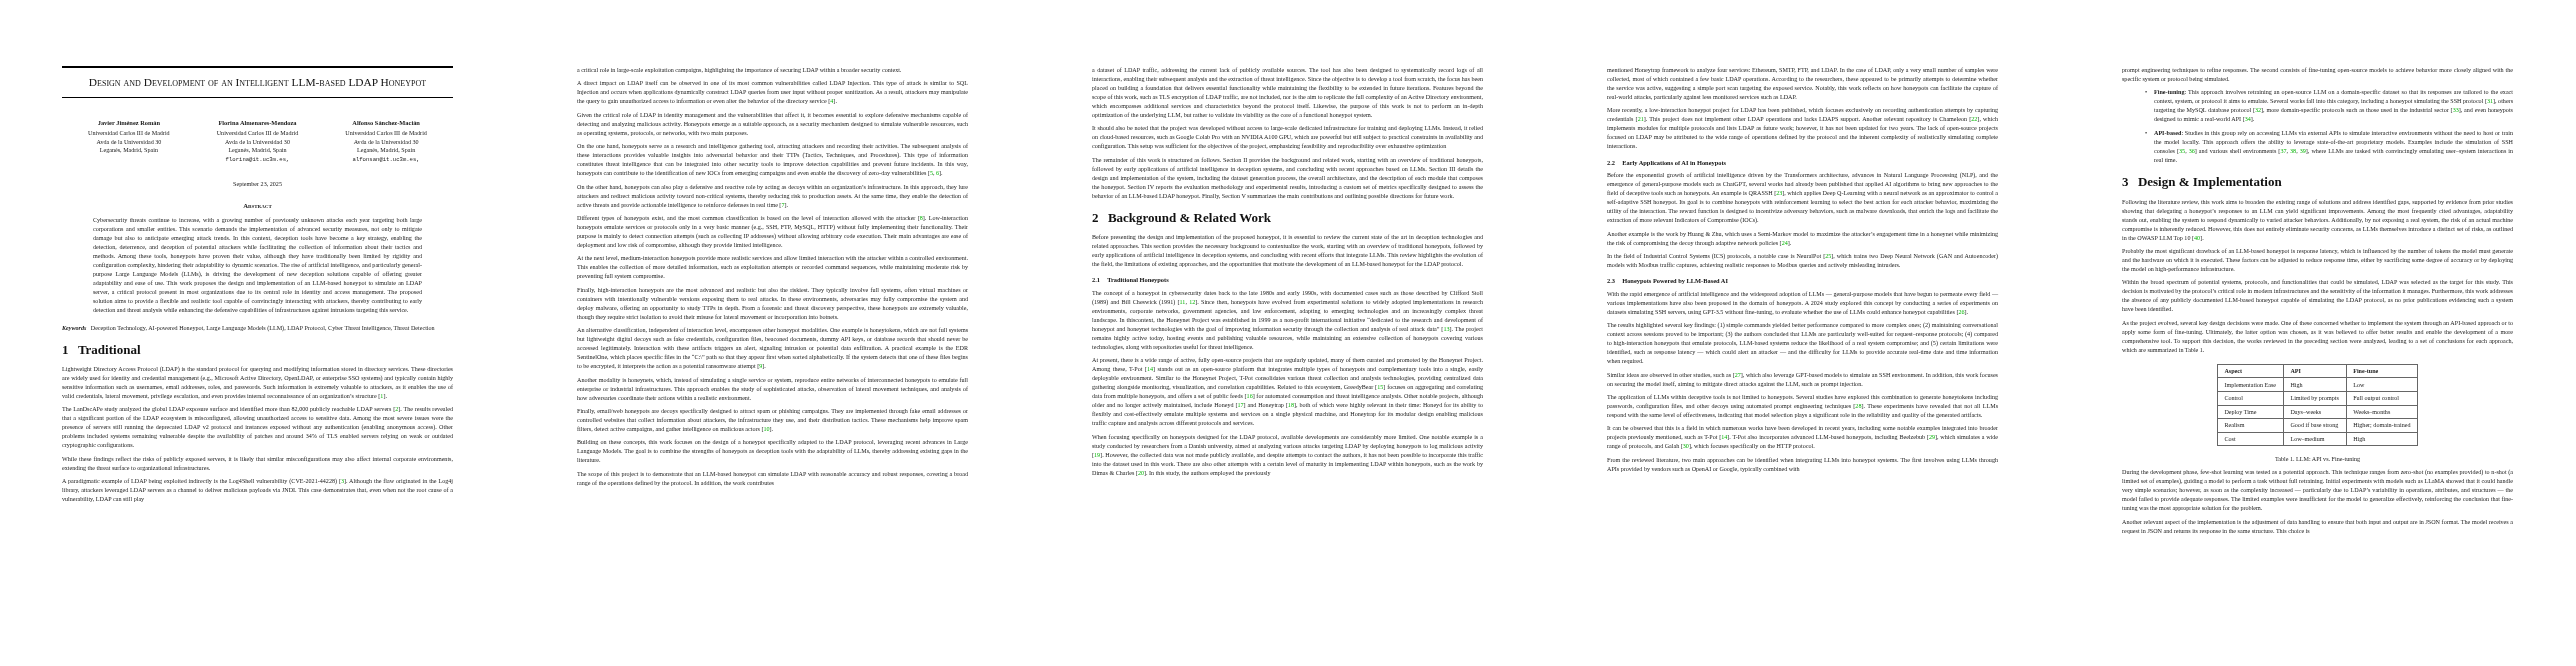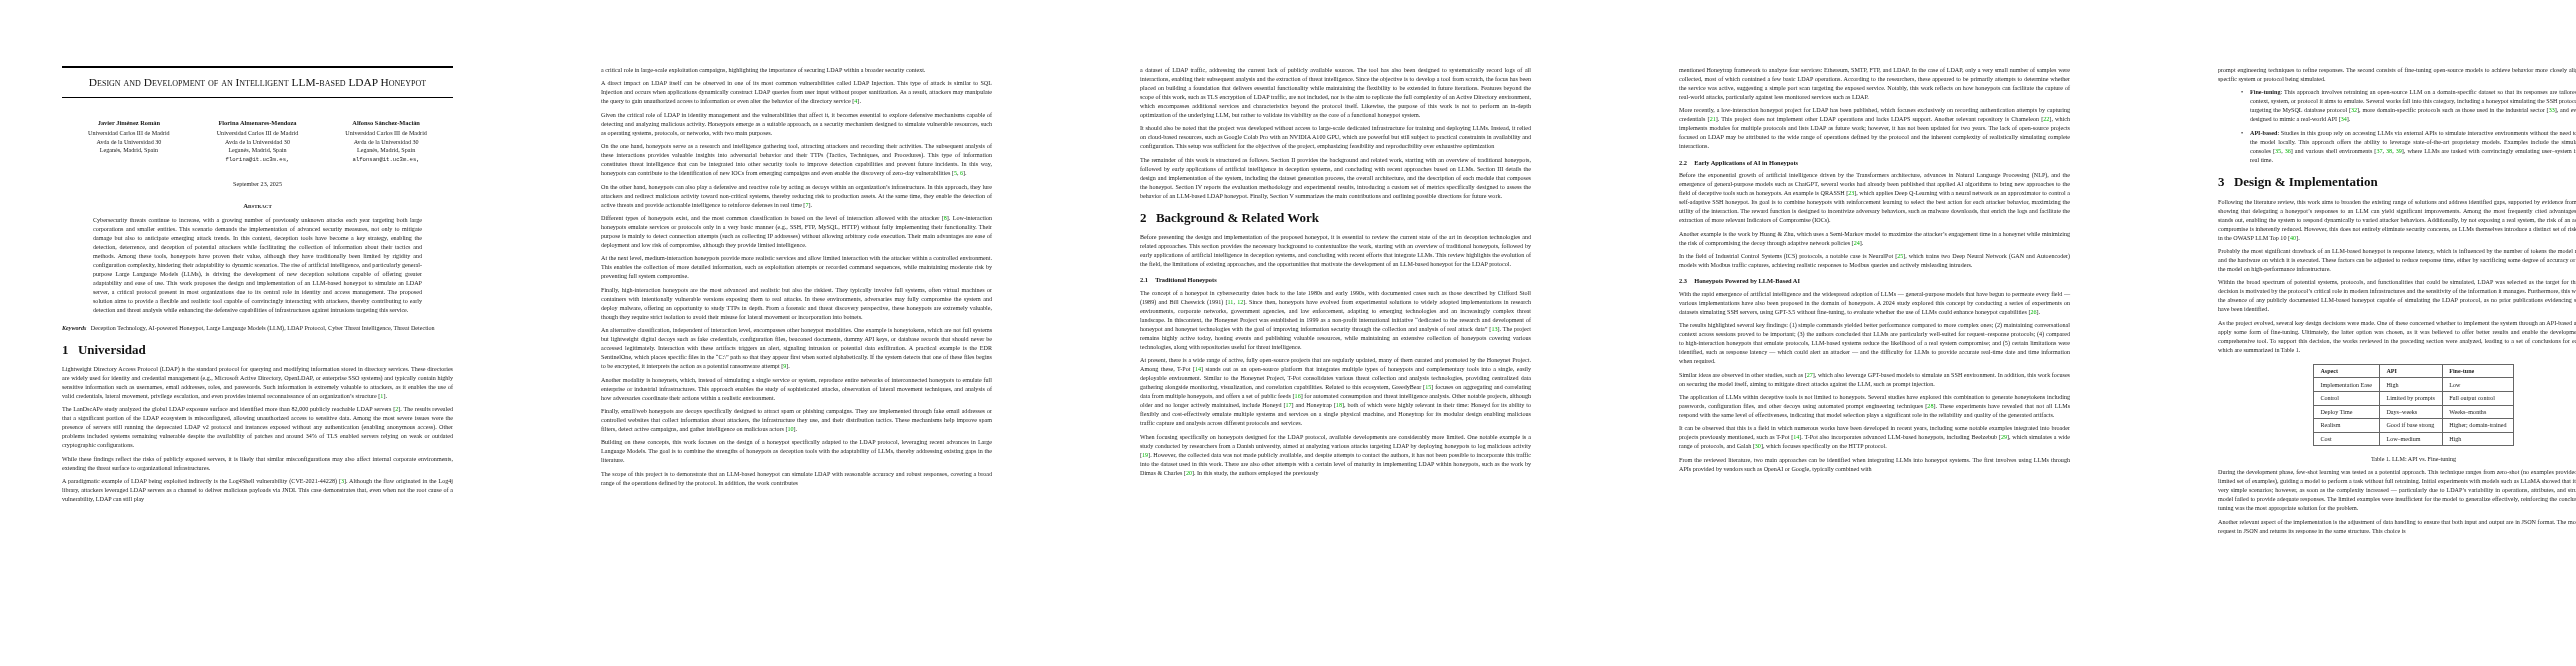--- a/index.html
+++ b/index.html
@@ -1,18 +1,18 @@
 <!DOCTYPE html>
 <html style="font-size:9px"><head>
 <meta charset="utf-8">
 <style>
   html,body { margin:0; padding:0; background:#ffffff; }
   body { width:2576px; height:667px; font-family:"Liberation Serif", serif; color:#1a1a1a; }
   .pages { display:flex; width:2576px; height:667px; }
-  .page { position:relative; flex:0 0 515px; width:515px; height:614px; background:#ffffff; overflow:hidden;padding-left:24px; }
+  .page { position:relative; flex:0 0 515px; width:515px; height:614px; background:#ffffff; overflow:hidden; }
   .content { position:absolute; left:62px; top:66px; width:391px; }
 
   
   .rule { height:1.7px; background:#000000; margin:0; }
   .title { font-variant:small-caps; font-size:11.4px; line-height:15.6px; text-align:center; margin:7.2px 16.7px 6.1px 16.7px; font-weight:normal; color:#111; }
   .authors { display:flex; justify-content:space-between; margin:21px 4.4px 0 4.4px; text-align:center; }
   .author { width:125px; }
   .author-name { font-weight:bold; font-size:6.4px; line-height:8.3px; margin-bottom:1.7px; }
   .author-line { font-size:6.1px; line-height:8.4px; }
   .author-email { font-family:"Liberation Mono", monospace; font-size:5.6px; line-height:8.3px; margin-top:1.1px; }
@@ -75,21 +75,21 @@
         </div>
       </div>
 
       <div class="date">September 23, 2025</div>
       <div class="abs-head">Abstract</div>
       <div class="abstract">Cybersecurity threats continue to increase, with a growing number of previously unknown attacks each year targeting both large corporations and smaller entities. This scenario demands the implementation of advanced security measures, not only to mitigate damage but also to anticipate emerging attack trends. In this context, deception tools have become a key strategy, enabling the detection, deterrence, and deception of potential attackers while facilitating the collection of information about their tactics and methods. Among these tools, honeypots have proven their value, although they have traditionally been limited by rigidity and configuration complexity, hindering their adaptability to dynamic scenarios. The rise of artificial intelligence, and particularly general-purpose Large Language Models (LLMs), is driving the development of new deception solutions capable of offering greater adaptability and ease of use. This work proposes the design and implementation of an LLM-based honeypot to simulate an LDAP server, a critical protocol present in most organizations due to its central role in identity and access management. The proposed solution aims to provide a flexible and realistic tool capable of convincingly interacting with attackers, thereby contributing to early detection and threat analysis while enhancing the defensive capabilities of infrastructures against intrusions targeting this service.</div>
       <div class="keywords">
         <span class="kw-label">Keywords</span><span>Deception Technology, AI-powered Honeypot, Large Language Models (LLM), LDAP Protocol, Cyber Threat Intelligence, Threat Detection</span>
       </div>
       <div>
-          <div class="sec"><span class="num">1</span><span>Universidad</span></div>
+          <div class="sec"><span class="num">1</span><span>Traditional</span></div>
           <p class="body">Lightweight Directory Access Protocol (LDAP) is the standard protocol for querying and modifying information stored in directory services. These directories are widely used for identity and credential management (e.g., Microsoft Active Directory, OpenLDAP, or enterprise SSO systems) and typically contain highly sensitive information such as usernames, email addresses, roles, and passwords. Such information is extremely valuable to attackers, as it enables the use of valid credentials, lateral movement, privilege escalation, and even provides internal reconnaissance of an organization’s structure [<span class="cite">1</span>].</p>
           <p class="body">The LanDscAPe study analyzed the global LDAP exposure surface and identified more than 82,000 publicly reachable LDAP servers [<span class="cite">2</span>]. The results revealed that a significant portion of the LDAP ecosystem is misconfigured, allowing unauthorized access to sensitive data. Among the most severe issues were the presence of servers still running the deprecated LDAP v2 protocol and instances exposed without any authentication (enabling anonymous access). Other problems included systems remaining vulnerable despite the availability of patches and around 34% of TLS enabled servers relying on weak or outdated cryptographic configurations.</p>
           <p class="body">While these findings reflect the risks of publicly exposed servers, it is likely that similar misconfigurations may also affect internal corporate environments, extending the threat surface to organizational infrastructures.</p>
           <p class="body">A paradigmatic example of LDAP being exploited indirectly is the Log4Shell vulnerability (CVE-2021-44228) [<span class="cite">3</span>]. Although the flaw originated in the Log4j library, attackers leveraged LDAP servers as a channel to deliver malicious payloads via JNDI. This case demonstrates that, even when not the root cause of a vulnerability, LDAP can still play</p>
         </div>
     </div>
   </div>
 
   <div class="page">
     <div class="content">

